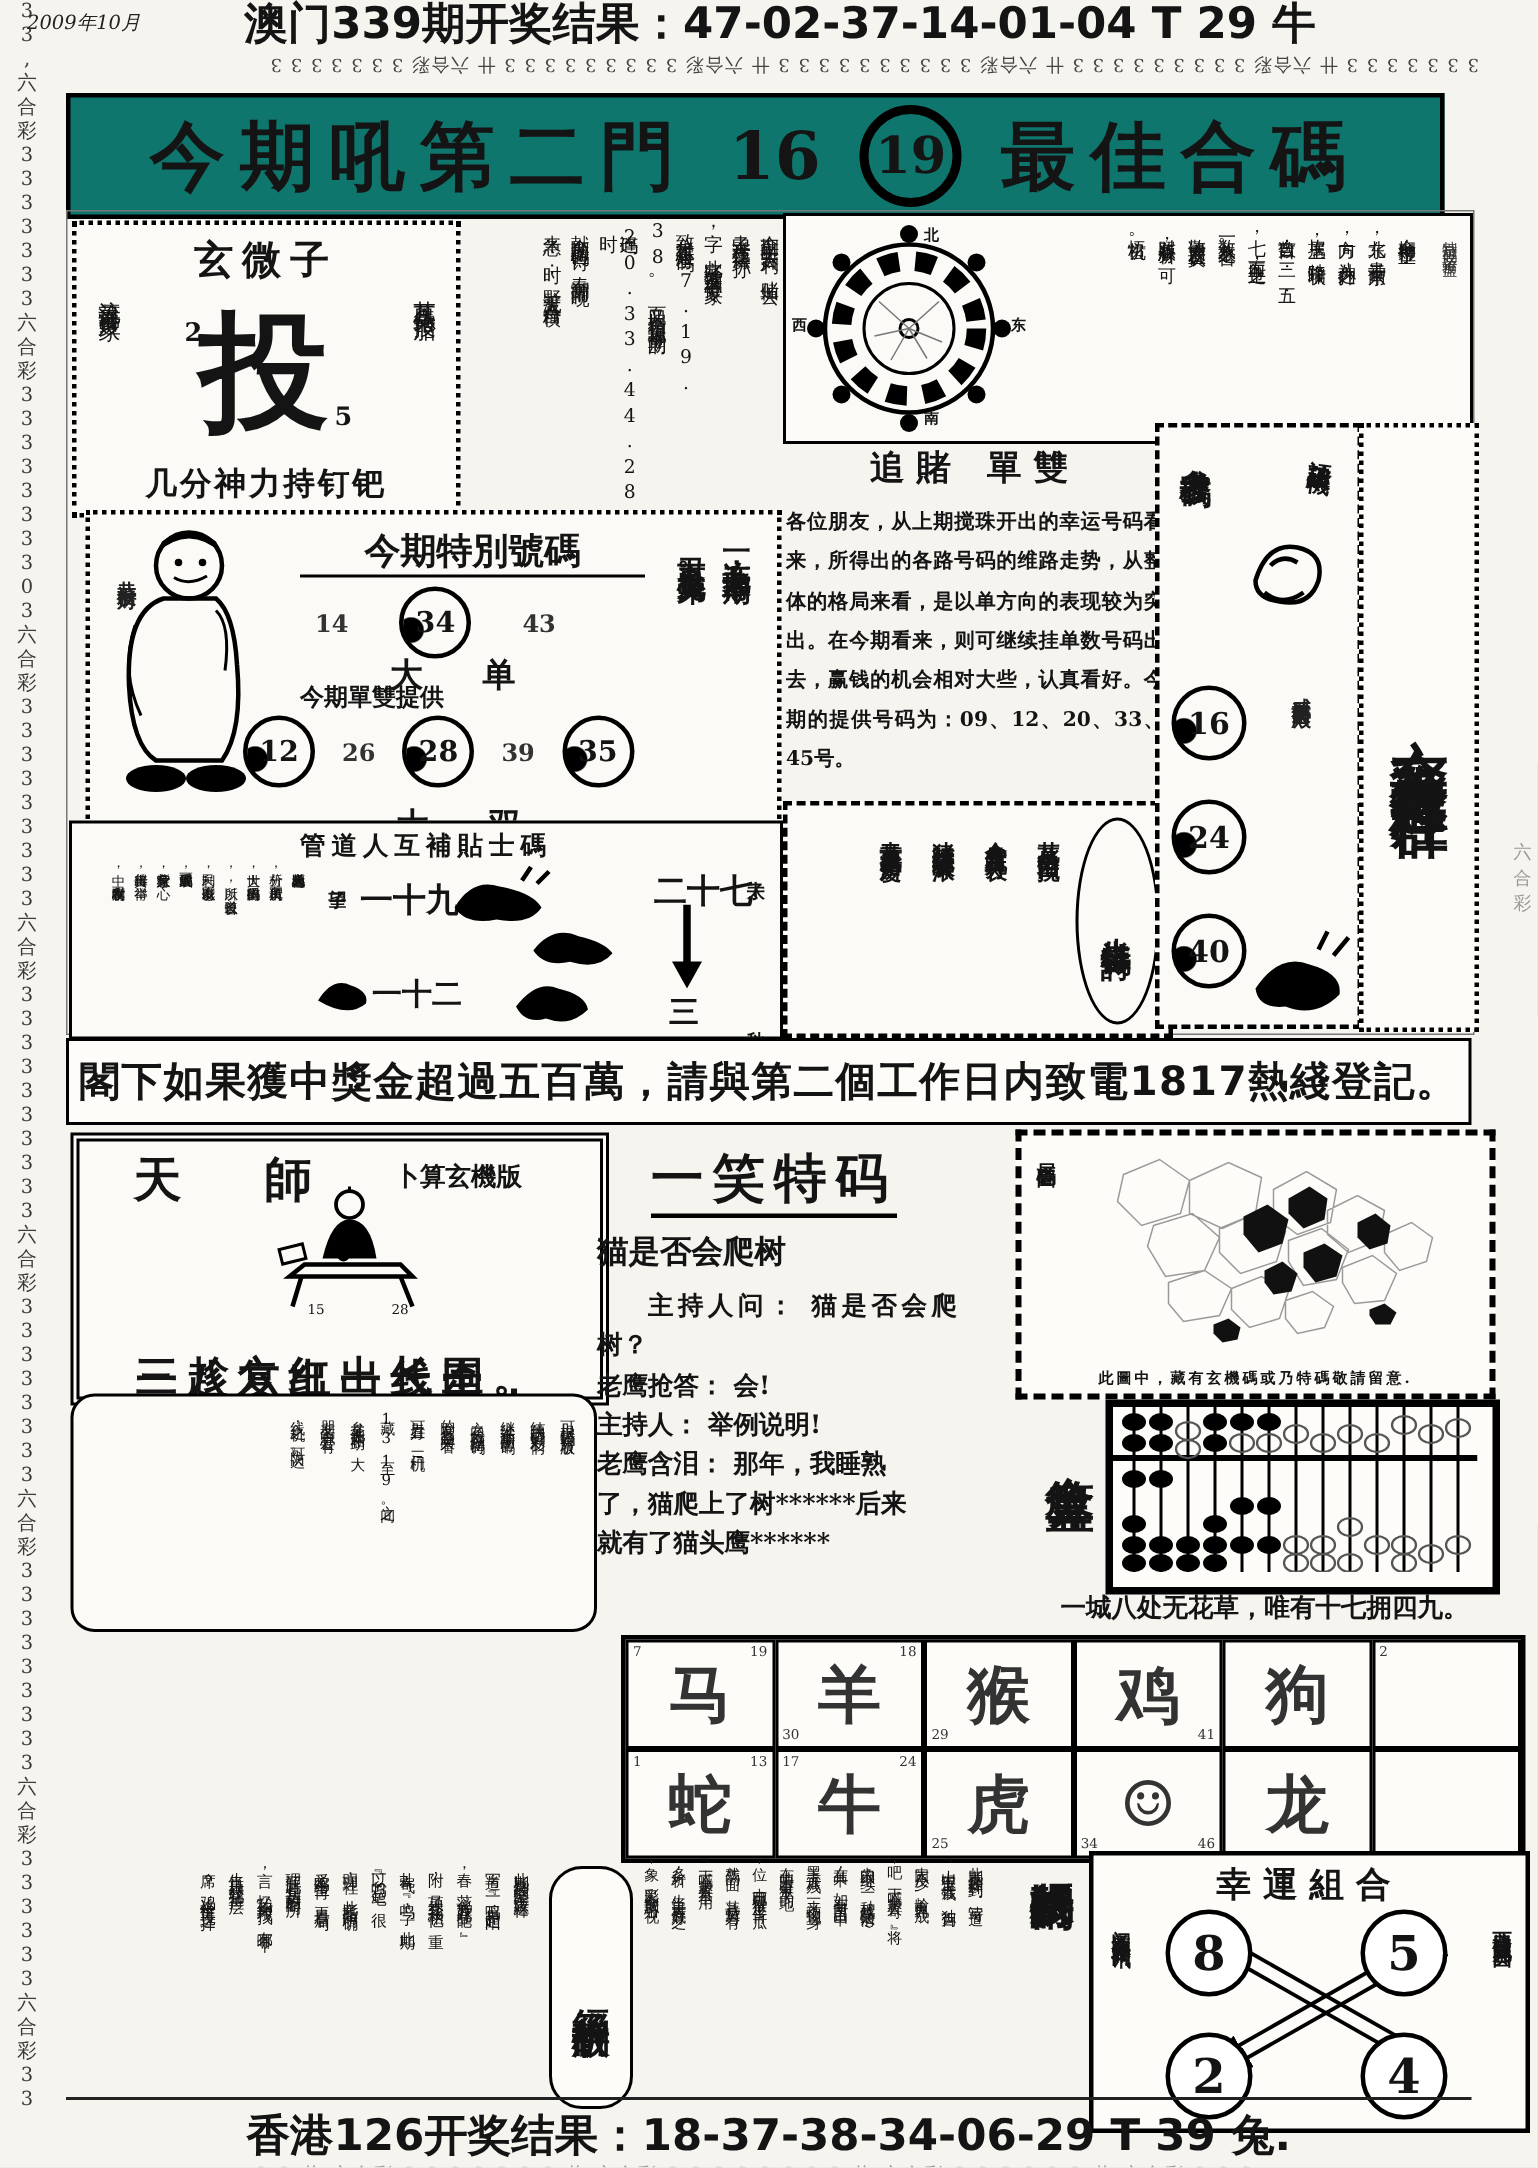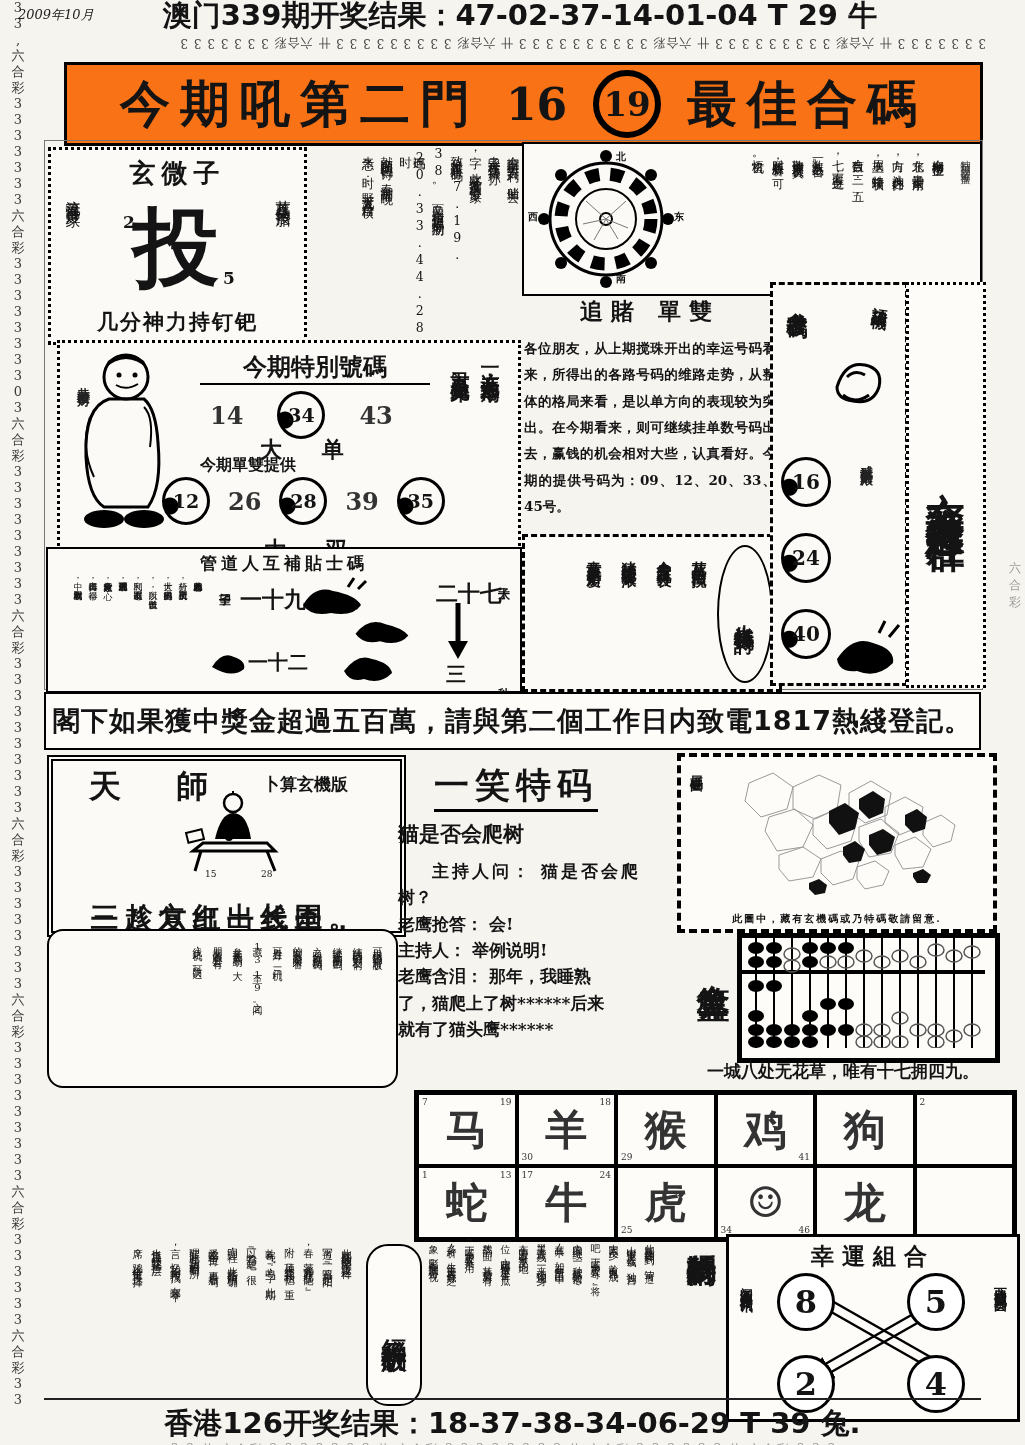--- a/index.html
+++ b/index.html
@@ -16,21 +16,21 @@
   
   .left-strip{left:0;top:0;width:36px;height:1445px;text-align:center;white-space:pre-line;
               font-size:13px;line-height:16px;color:#3a3a3a;}
   .right-strip{right:4px;top:560px;white-space:pre-line;font-size:12px;color:#999;text-align:center;}
   
   .hdr-date{left:18px;top:6px;font-size:13px;font-style:italic;color:#222;}
   .hdr-macau{left:140px;top:-4px;width:760px;text-align:center;font-size:29px;font-weight:bold;}
   .decor-row{left:38px;top:33px;width:948px;height:18px;font-size:12px;color:#444;overflow:hidden;
              transform:rotate(180deg);white-space:nowrap;letter-spacing:1px;}
   
-  .banner{left:64px;top:62px;width:913px;height:78px;border:3px solid #000;background:#f97316;
+  .banner{left:44px;top:62px;width:913px;height:78px;border:3px solid #000;background:#0f766e;
           display:flex;align-items:center;justify-content:center;gap:26px;}
   .banner .txt{font-size:50px;font-weight:900;letter-spacing:10px;}
   .banner .n16{font-size:44px;font-weight:900;}
   .banner .n19{width:56px;height:56px;border:6px solid #000;border-radius:50%;display:flex;align-items:center;
                justify-content:center;font-size:34px;font-weight:900;}
   .midframe{left:44px;top:140px;width:937px;height:548px;border:1px solid #777;}
   
   .xwz{left:48px;top:147px;width:253px;height:192px;border:3px dotted #000;background:#fbfaf6;}
   .xwz .t{position:absolute;left:0;top:6px;width:100%;text-align:center;font-size:26px;font-weight:900;letter-spacing:6px;}
   .xwz .lv{position:absolute;left:12px;top:38px;font-size:15px;}
@@ -56,21 +56,21 @@
   .spec .t1{position:absolute;left:140px;top:8px;width:230px;text-align:center;font-size:24px;font-weight:900;
             border-bottom:2px solid #000;}
   .spec .row{position:absolute;display:flex;align-items:center;gap:34px;}
   .spec .r1{left:150px;top:48px;}
   .spec .r2{left:102px;top:134px;gap:18px;}
   .spec .lab{position:absolute;font-size:22px;font-weight:900;letter-spacing:16px;}
   .spec .l1{left:200px;top:92px;}
   .spec .l2{left:204px;top:192px;}
   .spec .t2{position:absolute;left:140px;top:112px;width:240px;font-size:16px;font-weight:900;}
   .spec .circ{width:42px;height:42px;font-size:19px;}
-  .spec .plainnum{font-size:24px;}
+  .spec .plainnum{font-size:16px;}
   .spec .verse{position:absolute;font-size:19px;font-weight:bold;}
   .spec .v1{right:14px;top:14px;}
   .spec .v2{right:44px;top:14px;}
   
   .tips{left:46px;top:547px;width:472px;height:142px;border:2px solid #000;background:#fbfaf6;}
   .tips .t{position:absolute;left:0;top:3px;width:100%;text-align:center;font-size:17px;font-weight:900;letter-spacing:4px;}
   .tips .cols{position:absolute;left:6px;top:26px;width:150px;height:110px;gap:2px;}
   .tips .cols>div{font-size:9px;letter-spacing:0;}
   .tips .itm{position:absolute;font-weight:900;}
   

